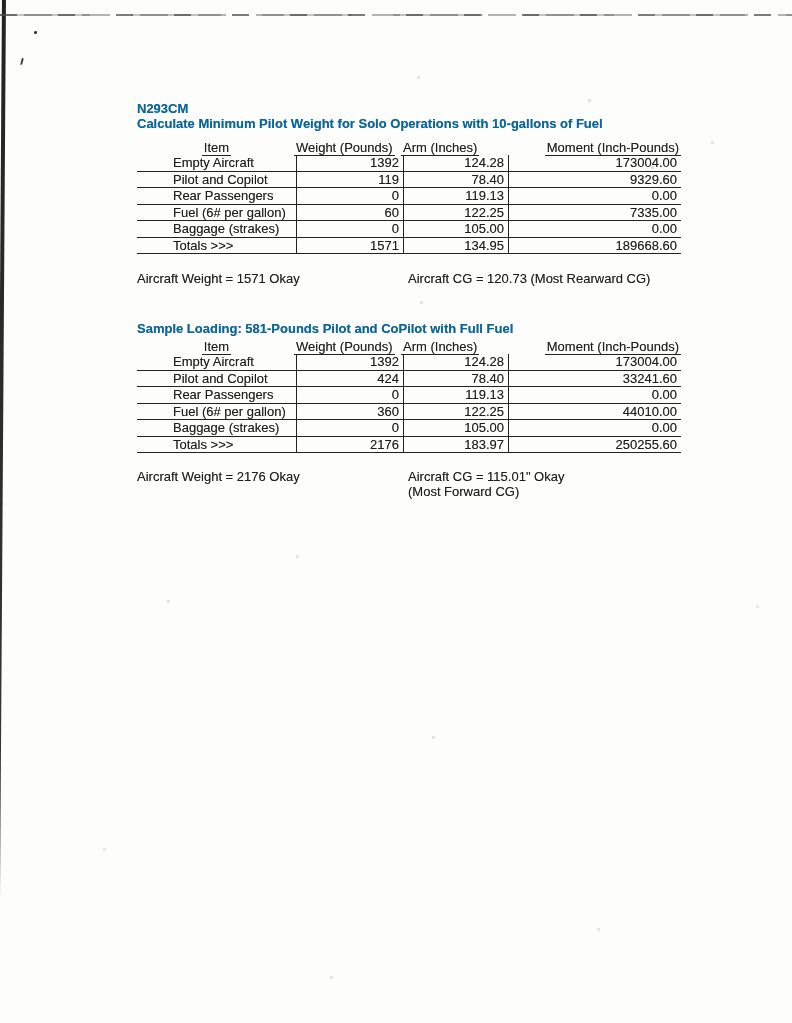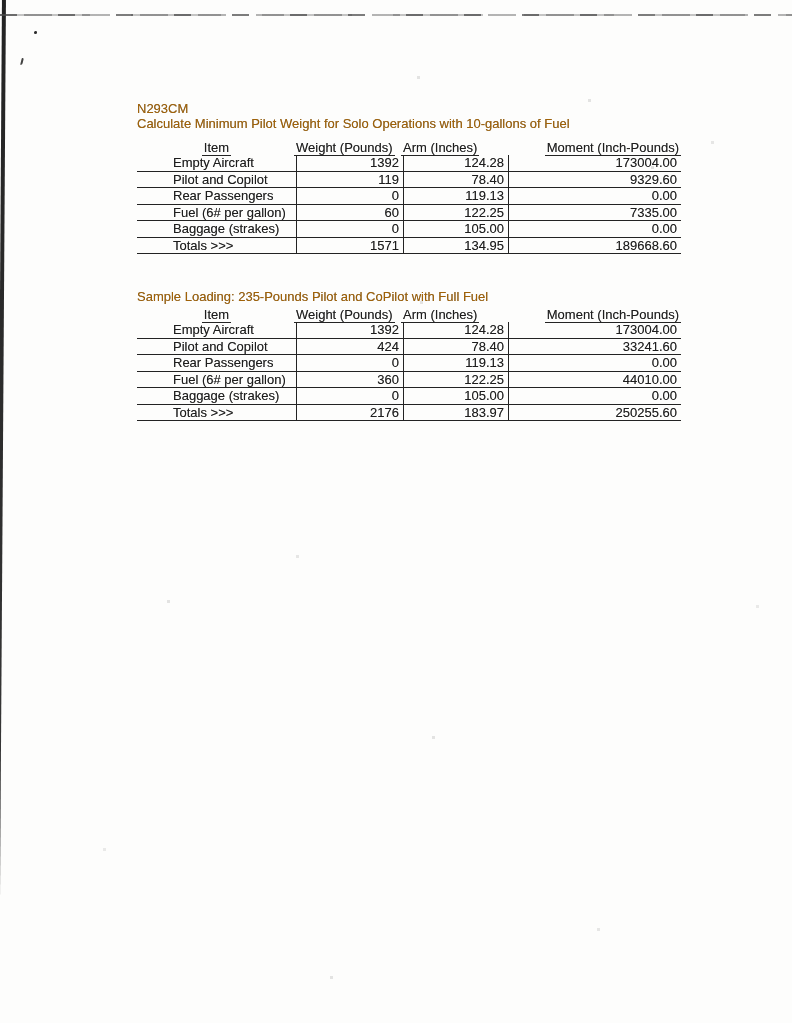--- a/index.html
+++ b/index.html
@@ -50,21 +50,21 @@
       598px 929px 0 1px rgba(0,0,0,.09),
       757px 606px 0 1px rgba(0,0,0,.08),
       104px 849px 0 1px rgba(0,0,0,.08);
   }
   
   .content{
     position:absolute;left:137px;top:101px;width:544px;
     font-size:13px;line-height:15px;
     text-shadow:0 0 .4px rgba(0,0,0,.45);
   }
-  .doc-title,.section-title{font-weight:normal;color:#a16207;white-space:nowrap;}
+  .doc-title,.section-title{font-weight:bold;color:#0369a1;white-space:nowrap;}
   .wb-table{width:544px;}
   .wb-head,.wb-row{
     display:grid;
     grid-template-columns:159px 107px 105px 173px;
   }
   .s0 .wb-head{margin-top:4px;height:20px;align-items:end;}
   .s1 .wb-head{margin-top:2px;height:16px;align-items:end;}
   .wb-hcell{white-space:nowrap;}
   .wb-hcell.c0{text-align:center;}
   .wb-hcell.c1,.wb-hcell.c2{text-align:left;text-indent:-2px;}
@@ -143,24 +143,30 @@
             <div class="wb-cell c3">0.00</div>
           </div>
           <div class="wb-row">
             <div class="wb-cell c0">Totals &gt;&gt;&gt;</div>
             <div class="wb-cell c1">1571</div>
             <div class="wb-cell c2">134.95</div>
             <div class="wb-cell c3">189668.60</div>
           </div>
         </div>
 
+      <div class="summary">
+        <span class="wt">Aircraft Weight = 1571 Okay</span>
+        <span class="cg">
+          <span class="cg-line">Aircraft CG = 120.73 (Most Rearward CG)</span>
+        </span>
+      </div>
     </section>
 
     <section class="s1">
-      <div class="section-title t1">Sample Loading: 235-Pounds Pilot and CoPilot with Full Fuel</div>
+      <div class="section-title t1">Sample Loading: 581-Pounds Pilot and CoPilot with Full Fuel</div>
 
       <div class="wb-table">
           <div class="wb-head">
             <div class="wb-hcell c0"><span class="u">Item</span></div>
             <div class="wb-hcell c1"><span class="u">Weight (Pounds)</span></div>
             <div class="wb-hcell c2"><span class="u">Arm (Inches)</span></div>
             <div class="wb-hcell c3"><span class="u">Moment (Inch-Pounds)</span></div>
           </div>
           <div class="wb-row">
             <div class="wb-cell c0">Empty Aircraft</div>
@@ -193,16 +199,23 @@
             <div class="wb-cell c3">0.00</div>
           </div>
           <div class="wb-row">
             <div class="wb-cell c0">Totals &gt;&gt;&gt;</div>
             <div class="wb-cell c1">2176</div>
             <div class="wb-cell c2">183.97</div>
             <div class="wb-cell c3">250255.60</div>
           </div>
         </div>
 
+      <div class="summary">
+        <span class="wt">Aircraft Weight = 2176 Okay</span>
+        <span class="cg">
+          <span class="cg-line">Aircraft CG = 115.01" Okay</span>
+          <span class="cg-line">(Most Forward CG)</span>
+        </span>
+      </div>
     </section>
 
   </div>
 </div>
 
 </body></html>

